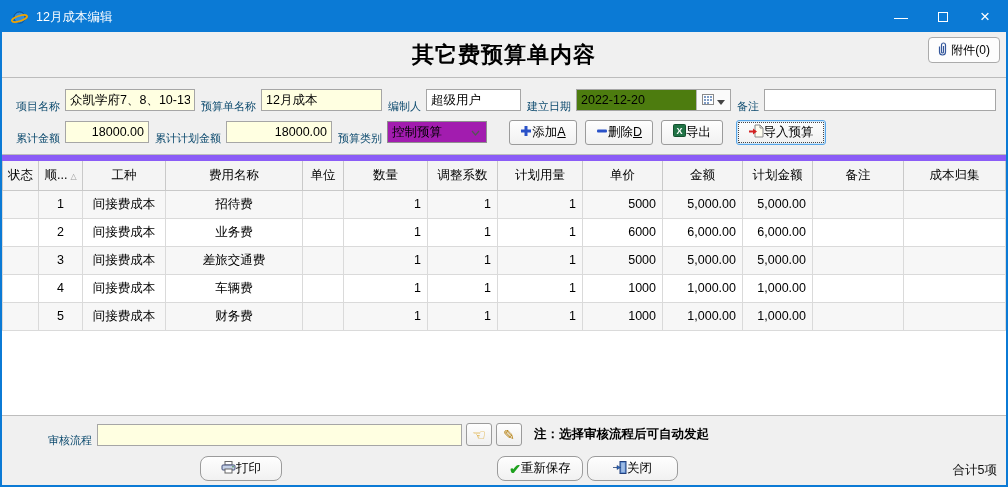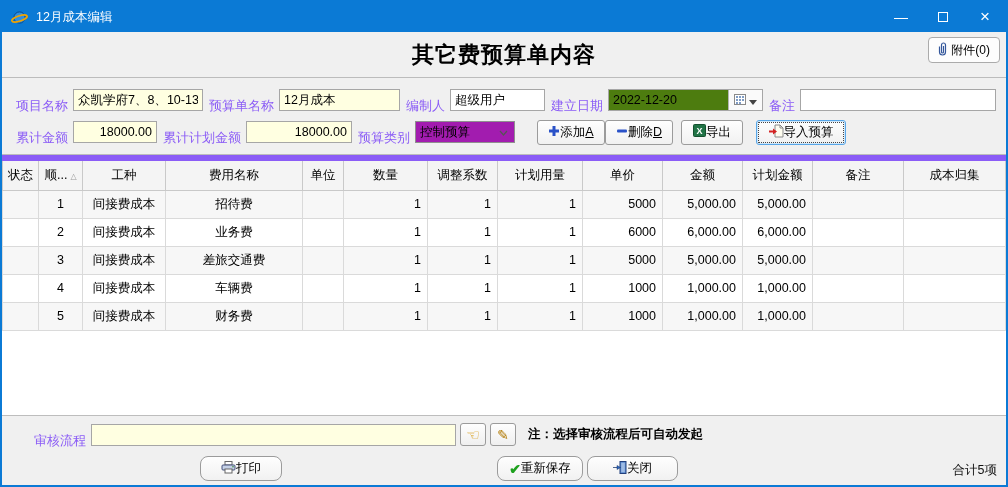--- a/index.html
+++ b/index.html
@@ -36,21 +36,21 @@
     line-height:46px; letter-spacing:1px;
   }
   .attach-btn{
     position:absolute; right:6px; top:5px; height:26px;
     border:1px solid #ababab; border-radius:4px; background:#fdfdfd;
     display:flex; align-items:center; gap:4px; padding:0 9px; font-size:12px;
   }
   
   .formarea{ height:77px; flex-shrink:0; border-bottom:1px solid #bcbcbc; padding:6px 8px 0 8px; }
   .form-row{ display:flex; align-items:center; height:32px; }
-  .lbl{ font-size:13px; color:#8b5cf6; margin:12px 5px 0 6px; white-space:nowrap; }
+  .lbl{ font-size:11px; color:#0c4a6e; margin:12px 5px 0 6px; white-space:nowrap; }
   .fld{
     height:22px; border:1px solid #a6a6a6; background:#fff; font-size:12.5px;
     padding:0 4px; font-family:inherit; outline:none;
   }
   .yellow{ background:#ffffe1; }
   .num{ text-align:right; }
   .date-field{
     width:155px; height:22px; border:1px solid #a6a6a6; background:#4d7c0f;
     display:flex; align-items:center;
   }
@@ -87,21 +87,21 @@
     overflow:hidden; white-space:nowrap;
   }
   .grid tbody tr:nth-child(odd) td{ background:#f7f7f7; }
   .grid tbody tr:nth-child(even) td{ background:#ffffff; }
   .grid .c0,.grid .c1,.grid .c2,.grid .c3,.grid .c4{ text-align:center; }
   .grid .c5,.grid .c6,.grid .c7,.grid .c8,.grid .c9,.grid .c10{ text-align:right; padding-right:6px; }
   .sort-ico{ font-size:8px; color:#9a9a9a; margin-left:3px; }
   
   .approval{
     height:38px; flex-shrink:0; background:#f0f0f0; border-top:1px solid #bdbdbd;
-    display:flex; align-items:center; padding-left:26px;
+    display:flex; align-items:center; padding-left:40px;
   }
   .approval .fld{ width:365px; }
   .mini-btn{
     width:26px; height:23px; margin-left:4px; border:1px solid #9b9b9b; border-radius:3px;
     background:linear-gradient(#fefefe,#efefef); display:flex; align-items:center; justify-content:center;
     font-size:14px;
   }
   .hand-ico{ color:#d59500; font-size:15px; line-height:1; }
   .pencil-ico{ color:#b07800; font-size:14px; line-height:1; }
   .note{ margin-left:12px; color:#000000; font-weight:bold; font-size:12.5px; }
@@ -199,21 +199,21 @@
       </div>
 
       <button class="btn" style="margin-left:22px; width:68px;">
         <span>
           <svg width="12" height="12" viewBox="0 0 12 12">
               <path d="M4.5 1h3v3.5H11v3H7.5V11h-3V7.5H1v-3h3.5z" fill="#2a52c8"></path>
             </svg>
         </span>
         <span><span>添加</span><span class="u">A</span></span>
       </button>
-      <button class="btn" style="width:68px;">
+      <button class="btn" style="margin-left:8px; width:68px;">
         <span>
           <svg width="12" height="12" viewBox="0 0 12 12">
               <rect x="1" y="4.5" width="10" height="3" rx="1" fill="#2a52c8"></rect>
             </svg>
         </span>
         <span><span>删除</span><span class="u">D</span></span>
       </button>
       <button class="btn" style="margin-left:8px; width:62px;">
         <span>
           <svg width="13" height="13" viewBox="0 0 13 13">

